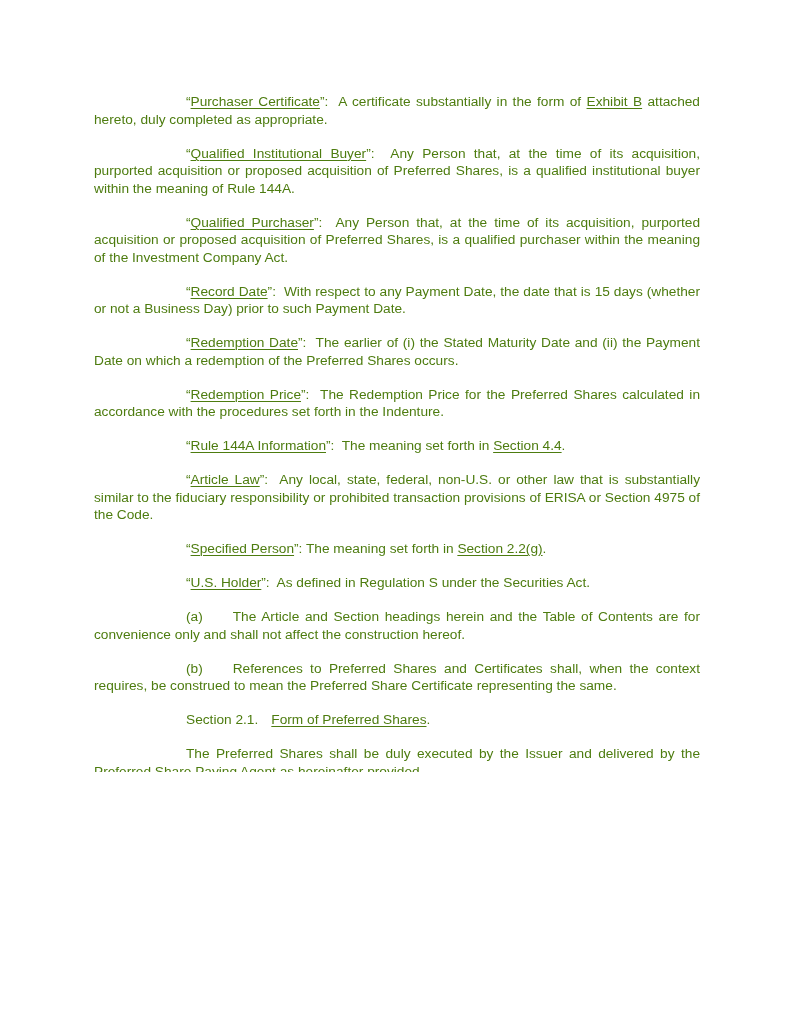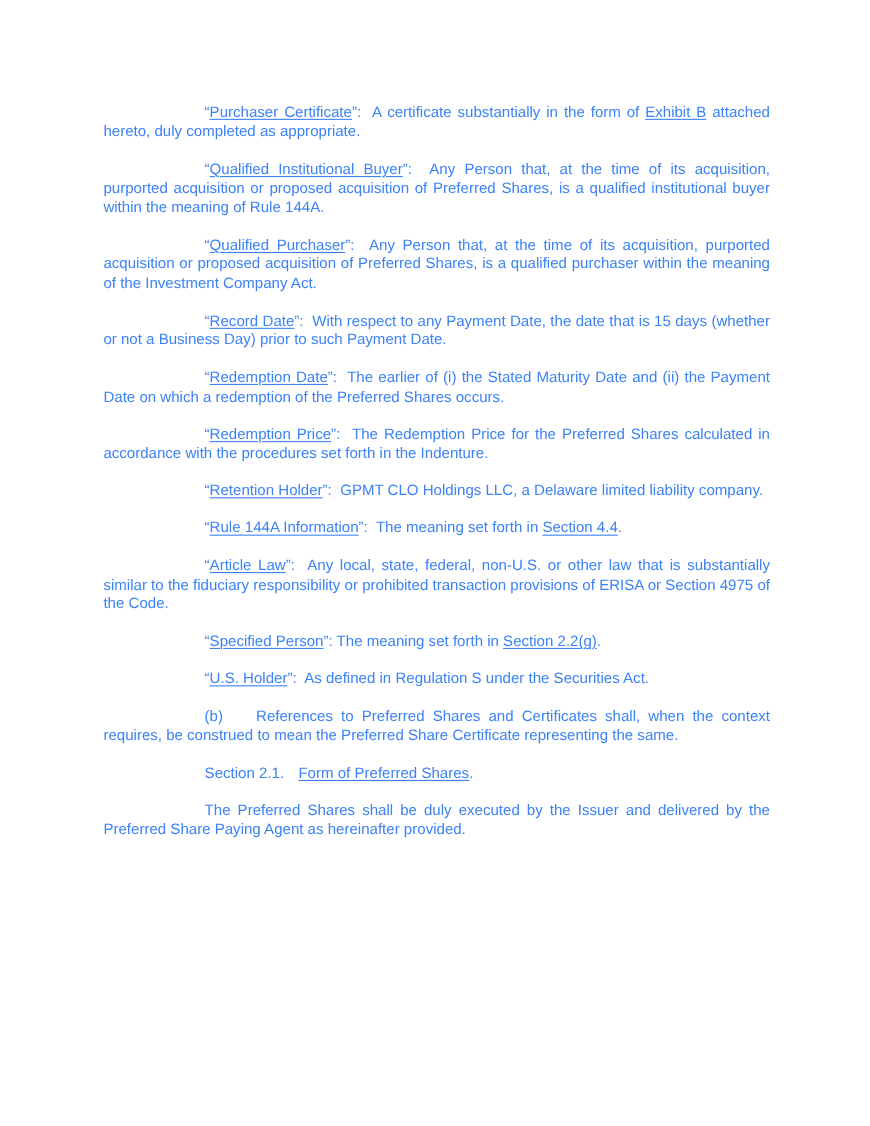--- a/index.html
+++ b/index.html
@@ -5,21 +5,21 @@
   html, body {
     margin: 0;
     padding: 0;
     background: #ffffff;
   }
   .page {
     position: relative;
     width: 791px;
     height: 772px;
     background: #ffffff;
-    color: #3b82f6;
+    color: #4d7c0f;
     font-family: "Liberation Sans", sans-serif;
     overflow: hidden;
   }
   .doc-body {
     position: absolute;
     left: 94px;
     top: 93px;
     width: 606px;
   }
   .doc-body p {
@@ -71,25 +71,25 @@
 <body>
 
 <div class="page">
   <div class="doc-body">
       <p class="def"><span>“</span><span class="u">Purchaser Certificate</span><span>”:&nbsp; A certificate substantially in the form of </span><span class="u">Exhibit B</span><span> attached hereto, duly completed as appropriate.</span></p>
       <p class="def"><span>“</span><span class="u">Qualified Institutional Buyer</span><span>”:&nbsp; Any Person that, at the time of its acquisition, purported acquisition or proposed acquisition of Preferred Shares, is a qualified institutional buyer within the meaning of Rule 144A.</span></p>
       <p class="def"><span>“</span><span class="u">Qualified Purchaser</span><span>”:&nbsp; Any Person that, at the time of its acquisition, purported acquisition or proposed acquisition of Preferred Shares, is a qualified purchaser within the meaning of the Investment Company Act.</span></p>
       <p class="def"><span>“</span><span class="u">Record Date</span><span>”:&nbsp; With respect to any Payment Date, the date that is 15 days (whether or not a Business Day) prior to such Payment Date.</span></p>
       <p class="def"><span>“</span><span class="u">Redemption Date</span><span>”:&nbsp; The earlier of (i) the Stated Maturity Date and (ii) the Payment Date on which a redemption of the Preferred Shares occurs.</span></p>
       <p class="def"><span>“</span><span class="u">Redemption Price</span><span>”:&nbsp; The Redemption Price for the Preferred Shares calculated in accordance with the procedures set forth in the Indenture.</span></p>
-      <p class="def"><span>“</span><span class="u">Retention Holder</span><span>”:&nbsp; GPMT CLO Holdings LLC, a Delaware limited liability company.</span></p>
       <p class="def"><span>“</span><span class="u">Rule 144A Information</span><span>”:&nbsp; The meaning set forth in </span><span class="u">Section 4.4</span><span>.</span></p>
       <p class="def"><span>“</span><span class="u">Article Law</span><span>”:&nbsp; Any local, state, federal, non-U.S. or other law that is substantially similar to the fiduciary responsibility or prohibited transaction provisions of ERISA or Section 4975 of the Code.</span></p>
       <p class="def"><span>“</span><span class="u">Specified Person</span><span>”: The meaning set forth in </span><span class="u">Section 2.2(g)</span><span>.</span></p>
       <p class="def"><span>“</span><span class="u">U.S. Holder</span><span>”:&nbsp; As defined in Regulation S under the Securities Act.</span></p>
+      <p class="clause"><span>(a)</span><span class="gap tab-clause"></span><span>The Article and Section headings herein and the Table of Contents are for convenience only and shall not affect the construction hereof.</span></p>
       <p class="clause"><span>(b)</span><span class="gap tab-clause"></span><span>References to Preferred Shares and Certificates shall, when the context requires, be construed to mean the Preferred Share Certificate representing the same.</span></p>
       <p class="heading"><span>Section 2.1.</span><span class="gap tab-small"></span><span class="u">Form of Preferred Shares</span><span>.</span></p>
       <p class="body"><span>The Preferred Shares shall be duly executed by the Issuer and delivered by the Preferred Share Paying Agent as hereinafter provided.</span></p>
     </div>
   <div class="footer">
     <span class="docnum">42076389.7</span>
     <span class="pagenum">-5-</span>
   </div>
 </div>
 

